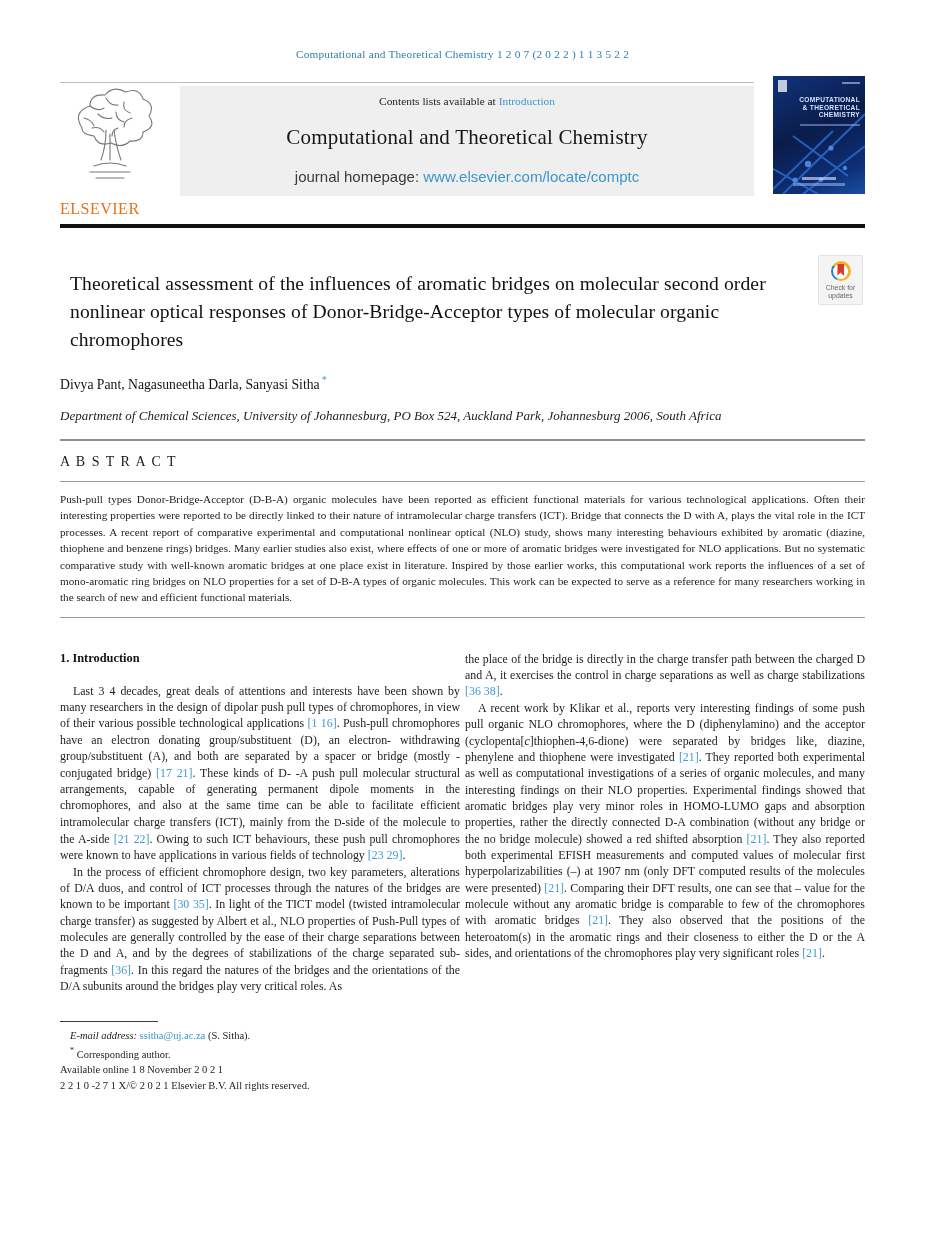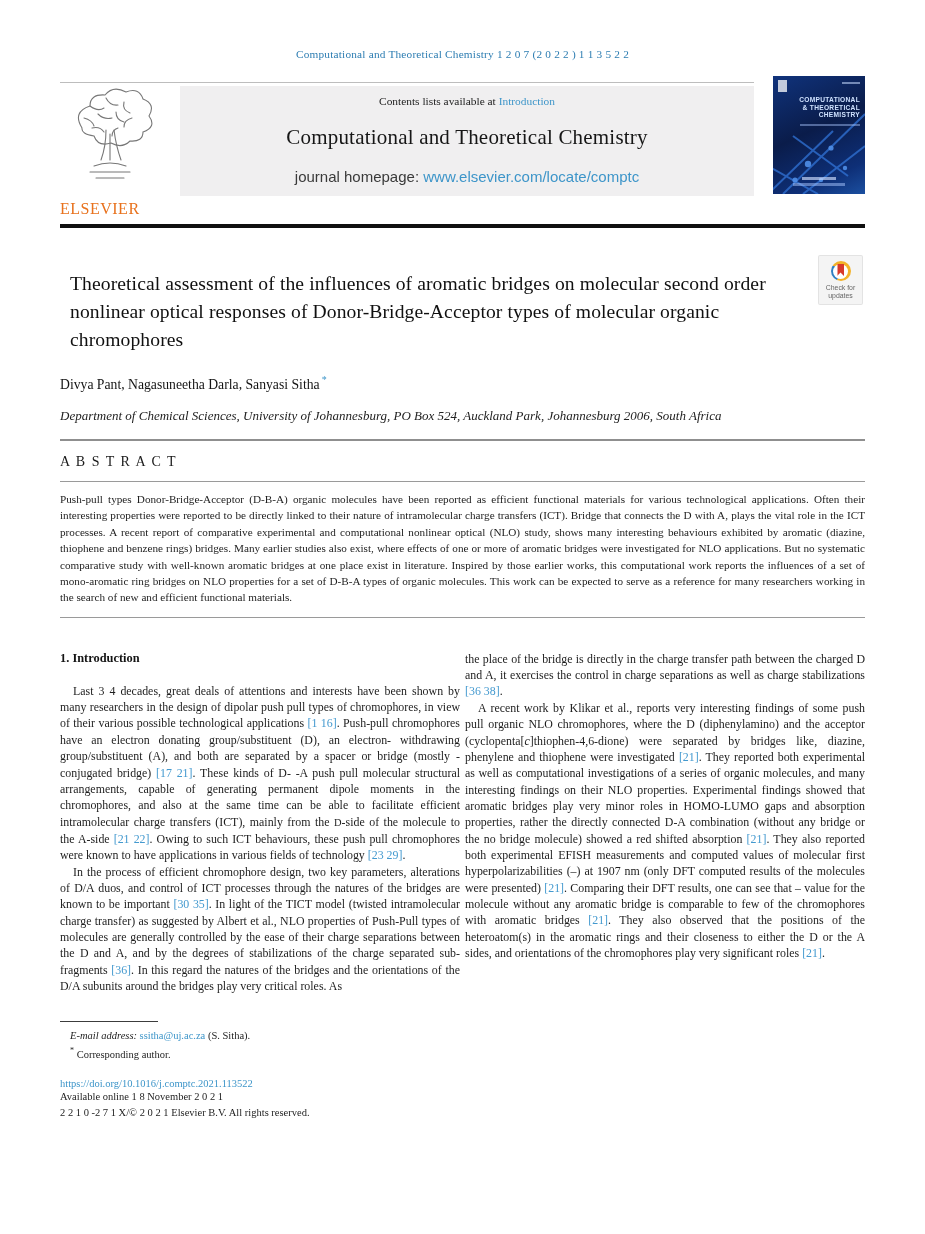--- a/index.html
+++ b/index.html
@@ -216,19 +216,16 @@
   <div class="footnote">
     <div class="fn-rule"></div>
     <div class="fn-line">
       <span class="i">E-mail address:</span> <span class="link">ssitha@uj.ac.za</span><span> (S. Sitha).</span>
     </div>
     <div class="fn-line">
       <span class="fn-sup">*</span> <span>Corresponding author.</span>
     </div>
   </div>
 
-  <div class="doi-line">
-    <span class="link">https://doi.org/10.1016/j.comptc.2021.113522</span>
-  </div>
   <div class="meta-line">Available online 1 8  November 2 0 2 1</div>
   <div class="meta-line">2 2 1 0 -2 7 1 X/© 2 0 2 1  Elsevier B.V. All rights reserved.</div>
 
 </div>
 
 </body></html>

